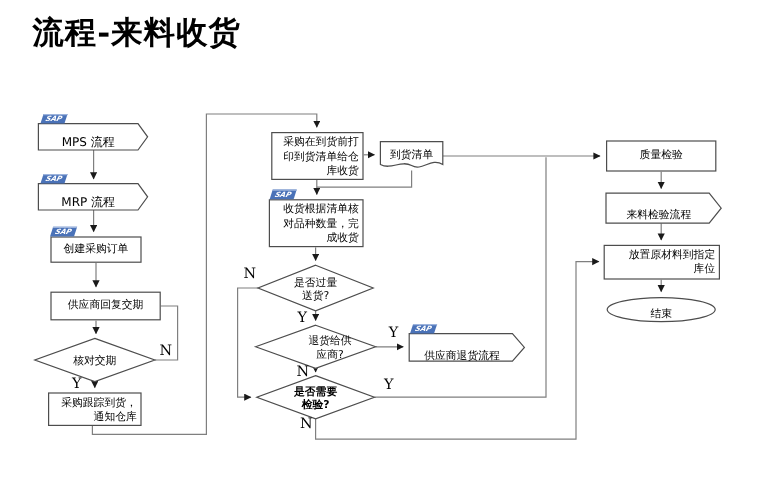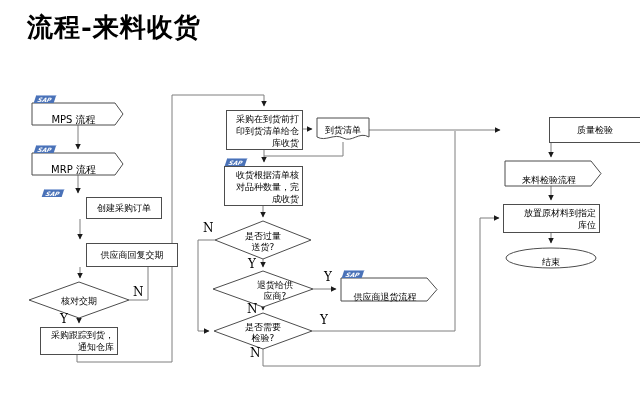--- a/index.html
+++ b/index.html
@@ -3,21 +3,21 @@
 <meta charset="utf-8">
 <style>
   html,body{margin:0;padding:0;background:#fff;}
   #canvas{position:relative;width:640px;height:401px;background:#fff;overflow:hidden;
           font-family:"DejaVu Sans",sans-serif;color:#000;}
   #flow-svg{position:absolute;left:0;top:0;z-index:1;}
   .title{position:absolute;left:27px;top:10px;font-family:"DejaVu Serif",serif;
          font-weight:bold;font-size:26px;letter-spacing:1px;z-index:3;}
   .box{position:absolute;background:#fff;border:1px solid #4d4d4d;box-sizing:border-box;
        font-size:9px;line-height:12px;z-index:2;}
-  .box.center{display:flex;align-items:center;justify-content:center;text-align:center;margin-left:44px;}
+  .box.center{display:flex;align-items:center;justify-content:center;text-align:center;}
   .box.multi{padding:2px 3px;text-align:right;}
   .overlay{position:absolute;z-index:2;display:flex;flex-direction:column;
            align-items:center;justify-content:flex-end;text-align:center;
            font-size:9px;line-height:11px;background:transparent;}
   .branch{position:absolute;z-index:3;font-family:"DejaVu Serif",serif;font-size:12px;}
   .sap-badge{position:absolute;z-index:4;width:20px;height:7px;background:#4a72b8;
              transform:skewX(-18deg);border-top:1px solid #9db4dd;
              color:#fff;font-size:6px;font-weight:bold;font-style:italic;
              line-height:7px;text-align:center;}
 </style>
@@ -132,21 +132,21 @@
   <div class="overlay" style="left:227px;top:228px;width:72px;height:25px;">
     <div>是否过量</div>
     <div>送货?</div>
   </div>
 
   <div class="overlay" style="left:239px;top:277px;width:72px;height:25px;">
     <div>退货给供</div>
     <div>应商?</div>
   </div>
 
-  <div class="overlay" style="left:227px;top:319px;width:72px;height:25px;">
+  <div class="overlay" style="left:227px;top:319px;width:72px;height:25px;font-weight:bold;">
     <div>是否需要</div>
     <div>检验?</div>
   </div>
 
   <div class="overlay" style="left:341px;top:280px;width:88px;height:23px;">
     <span>供应商退货流程</span>
   </div>
 
   <div class="overlay" style="left:505px;top:161px;width:88px;height:25px;">
     <span>来料检验流程</span>

